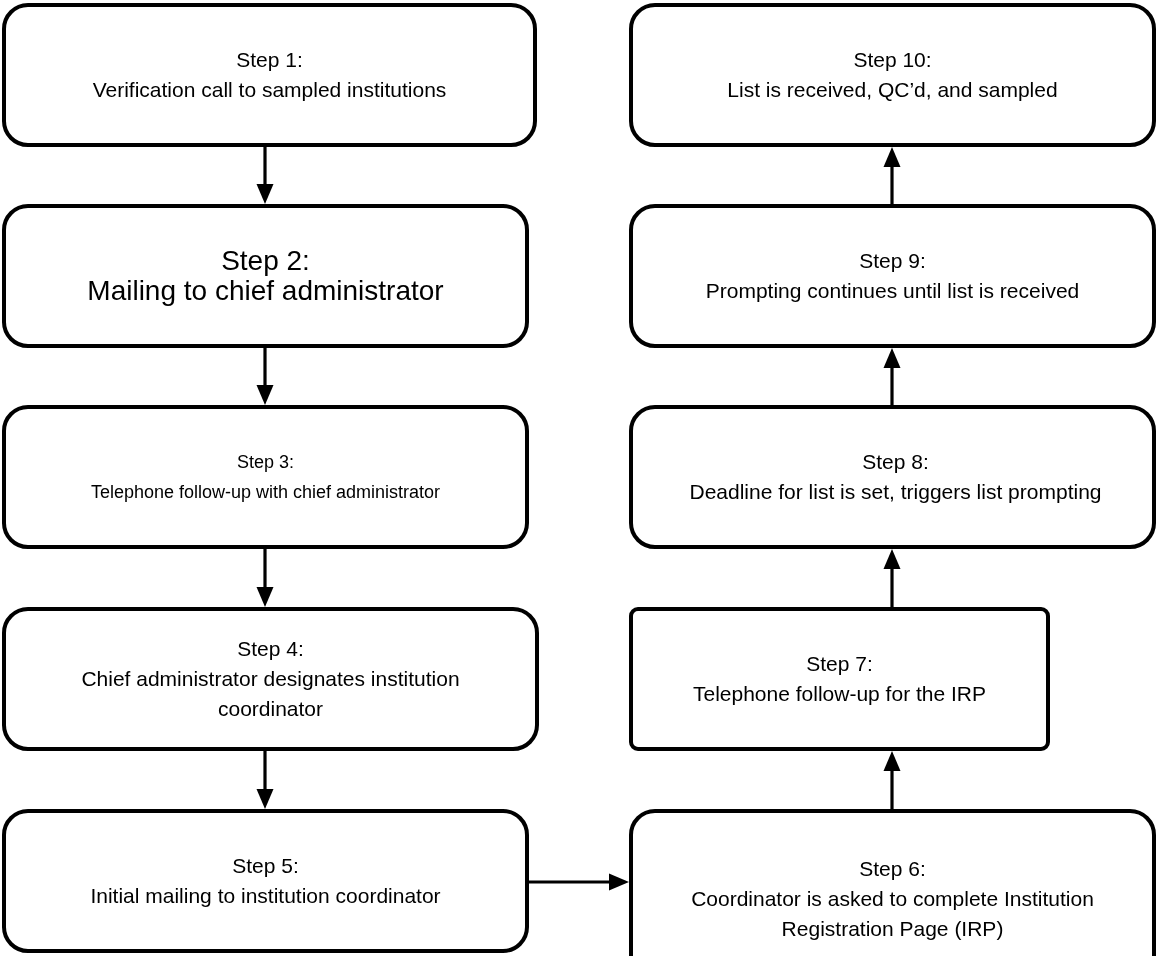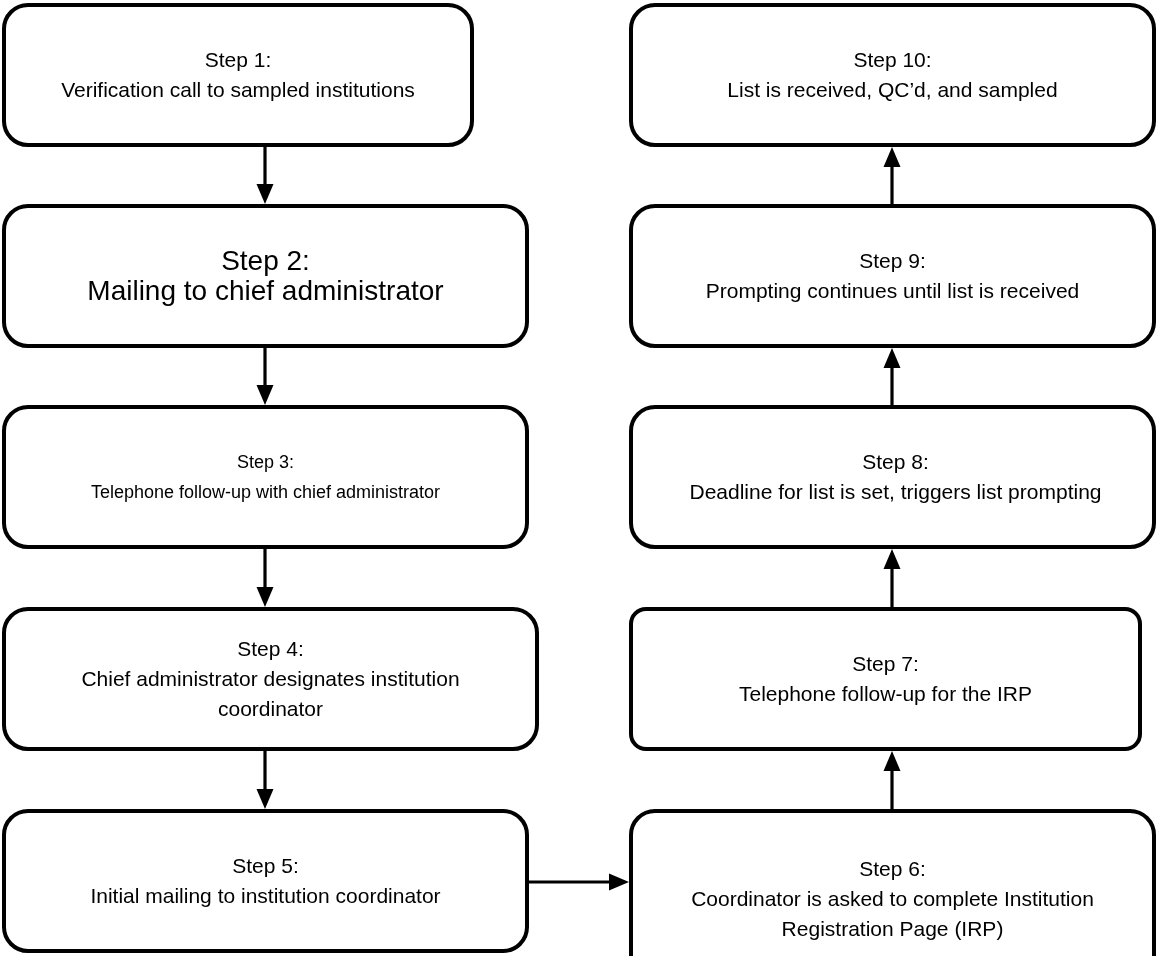--- a/index.html
+++ b/index.html
@@ -84,21 +84,21 @@
           <polygon points="892 348 883.5 368 900.5 368" fill="#000000"></polygon>
         </g>
         <g>
           <line x1="892" y1="204" x2="892" y2="163" stroke="#000000" stroke-width="3.2"></line>
           <polygon points="892 147 883.5 167 900.5 167" fill="#000000"></polygon>
         </g>
       </g>
   </svg>
 
   <div id="node-layer">
-      <div class="node-box" style="left: 2px; top: 3px; width: 472px; height: 144px; border-color: rgb(0, 0, 0); border-width: 4px; border-radius: 26px; background: rgb(255, 255, 255);">
+      <div class="node-box" style="left: 2px; top: 3px; width: 535px; height: 144px; border-color: rgb(0, 0, 0); border-width: 4px; border-radius: 26px; background: rgb(255, 255, 255);">
         <div class="node-text" style="font-size: 21px;">Step 1:
 Verification call to sampled institutions</div>
       </div>
       <div class="node-box" style="left: 2px; top: 204px; width: 527px; height: 144px; border-color: rgb(0, 0, 0); border-width: 4px; border-radius: 26px; background: rgb(255, 255, 255);">
         <div class="node-text" style="font-size: 28px;">Step 2:
 Mailing to chief administrator</div>
       </div>
       <div class="node-box" style="left: 2px; top: 405px; width: 527px; height: 144px; border-color: rgb(0, 0, 0); border-width: 4px; border-radius: 26px; background: rgb(255, 255, 255);">
         <div class="node-text" style="font-size: 18px;">Step 3:
 Telephone follow-up with chief administrator</div>
@@ -110,21 +110,21 @@
       </div>
       <div class="node-box" style="left: 2px; top: 809px; width: 527px; height: 144px; border-color: rgb(0, 0, 0); border-width: 4px; border-radius: 26px; background: rgb(255, 255, 255);">
         <div class="node-text" style="font-size: 21px;">Step 5:
 Initial mailing to institution coordinator</div>
       </div>
       <div class="node-box" style="left: 629px; top: 809px; width: 527px; height: 180px; border-color: rgb(0, 0, 0); border-width: 4px; border-radius: 26px; background: rgb(255, 255, 255);">
         <div class="node-text" style="font-size: 21px;">Step 6:
 Coordinator is asked to complete Institution
 Registration Page (IRP)</div>
       </div>
-      <div class="node-box" style="left: 629px; top: 607px; width: 513px; height: 144px; border-color: rgb(0, 0, 0); border-width: 4px; border-radius: 17px; background: rgb(255, 255, 255);">
+      <div class="node-box" style="left: 629px; top: 607px; width: 421px; height: 144px; border-color: rgb(0, 0, 0); border-width: 4px; border-radius: 9px; background: rgb(255, 255, 255);">
         <div class="node-text" style="font-size: 21px;">Step 7:
 Telephone follow-up for the IRP</div>
       </div>
       <div class="node-box" style="left: 629px; top: 405px; width: 527px; height: 144px; border-color: rgb(0, 0, 0); border-width: 4px; border-radius: 26px; background: rgb(255, 255, 255); padding-left: 6px;">
         <div class="node-text" style="font-size: 21px;">Step 8:
 Deadline for list is set, triggers list prompting</div>
       </div>
       <div class="node-box" style="left: 629px; top: 204px; width: 527px; height: 144px; border-color: rgb(0, 0, 0); border-width: 4px; border-radius: 26px; background: rgb(255, 255, 255);">
         <div class="node-text" style="font-size: 21px;">Step 9:
 Prompting continues until list is received</div>

